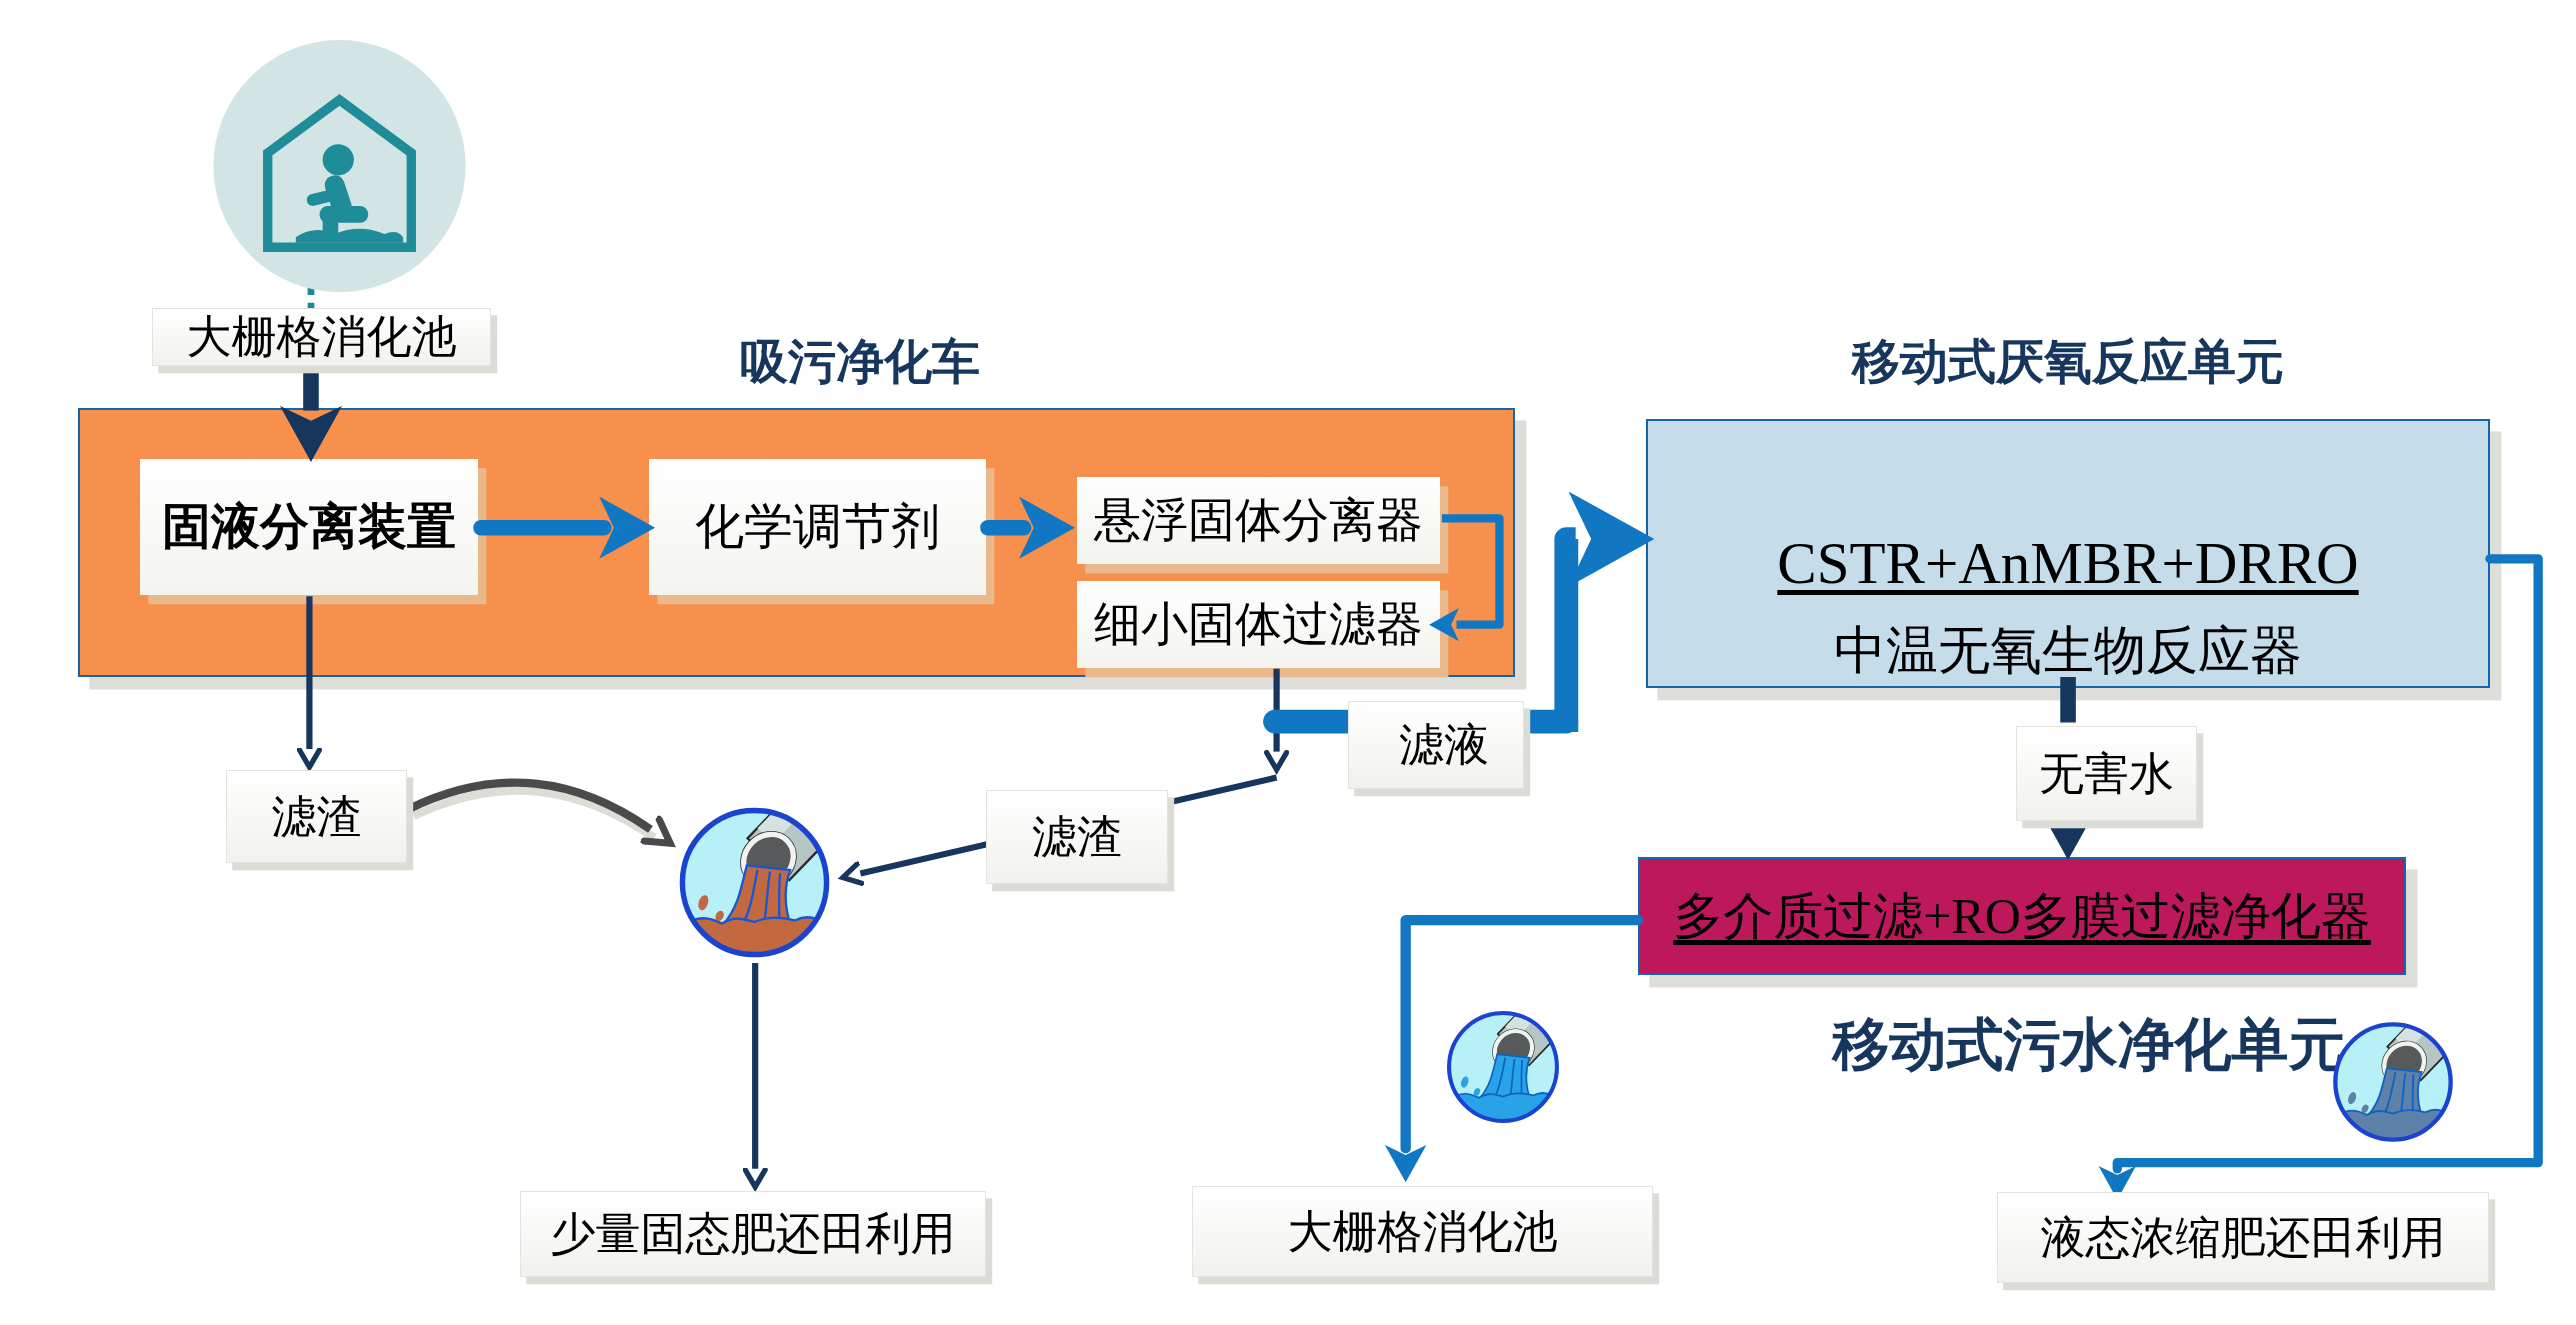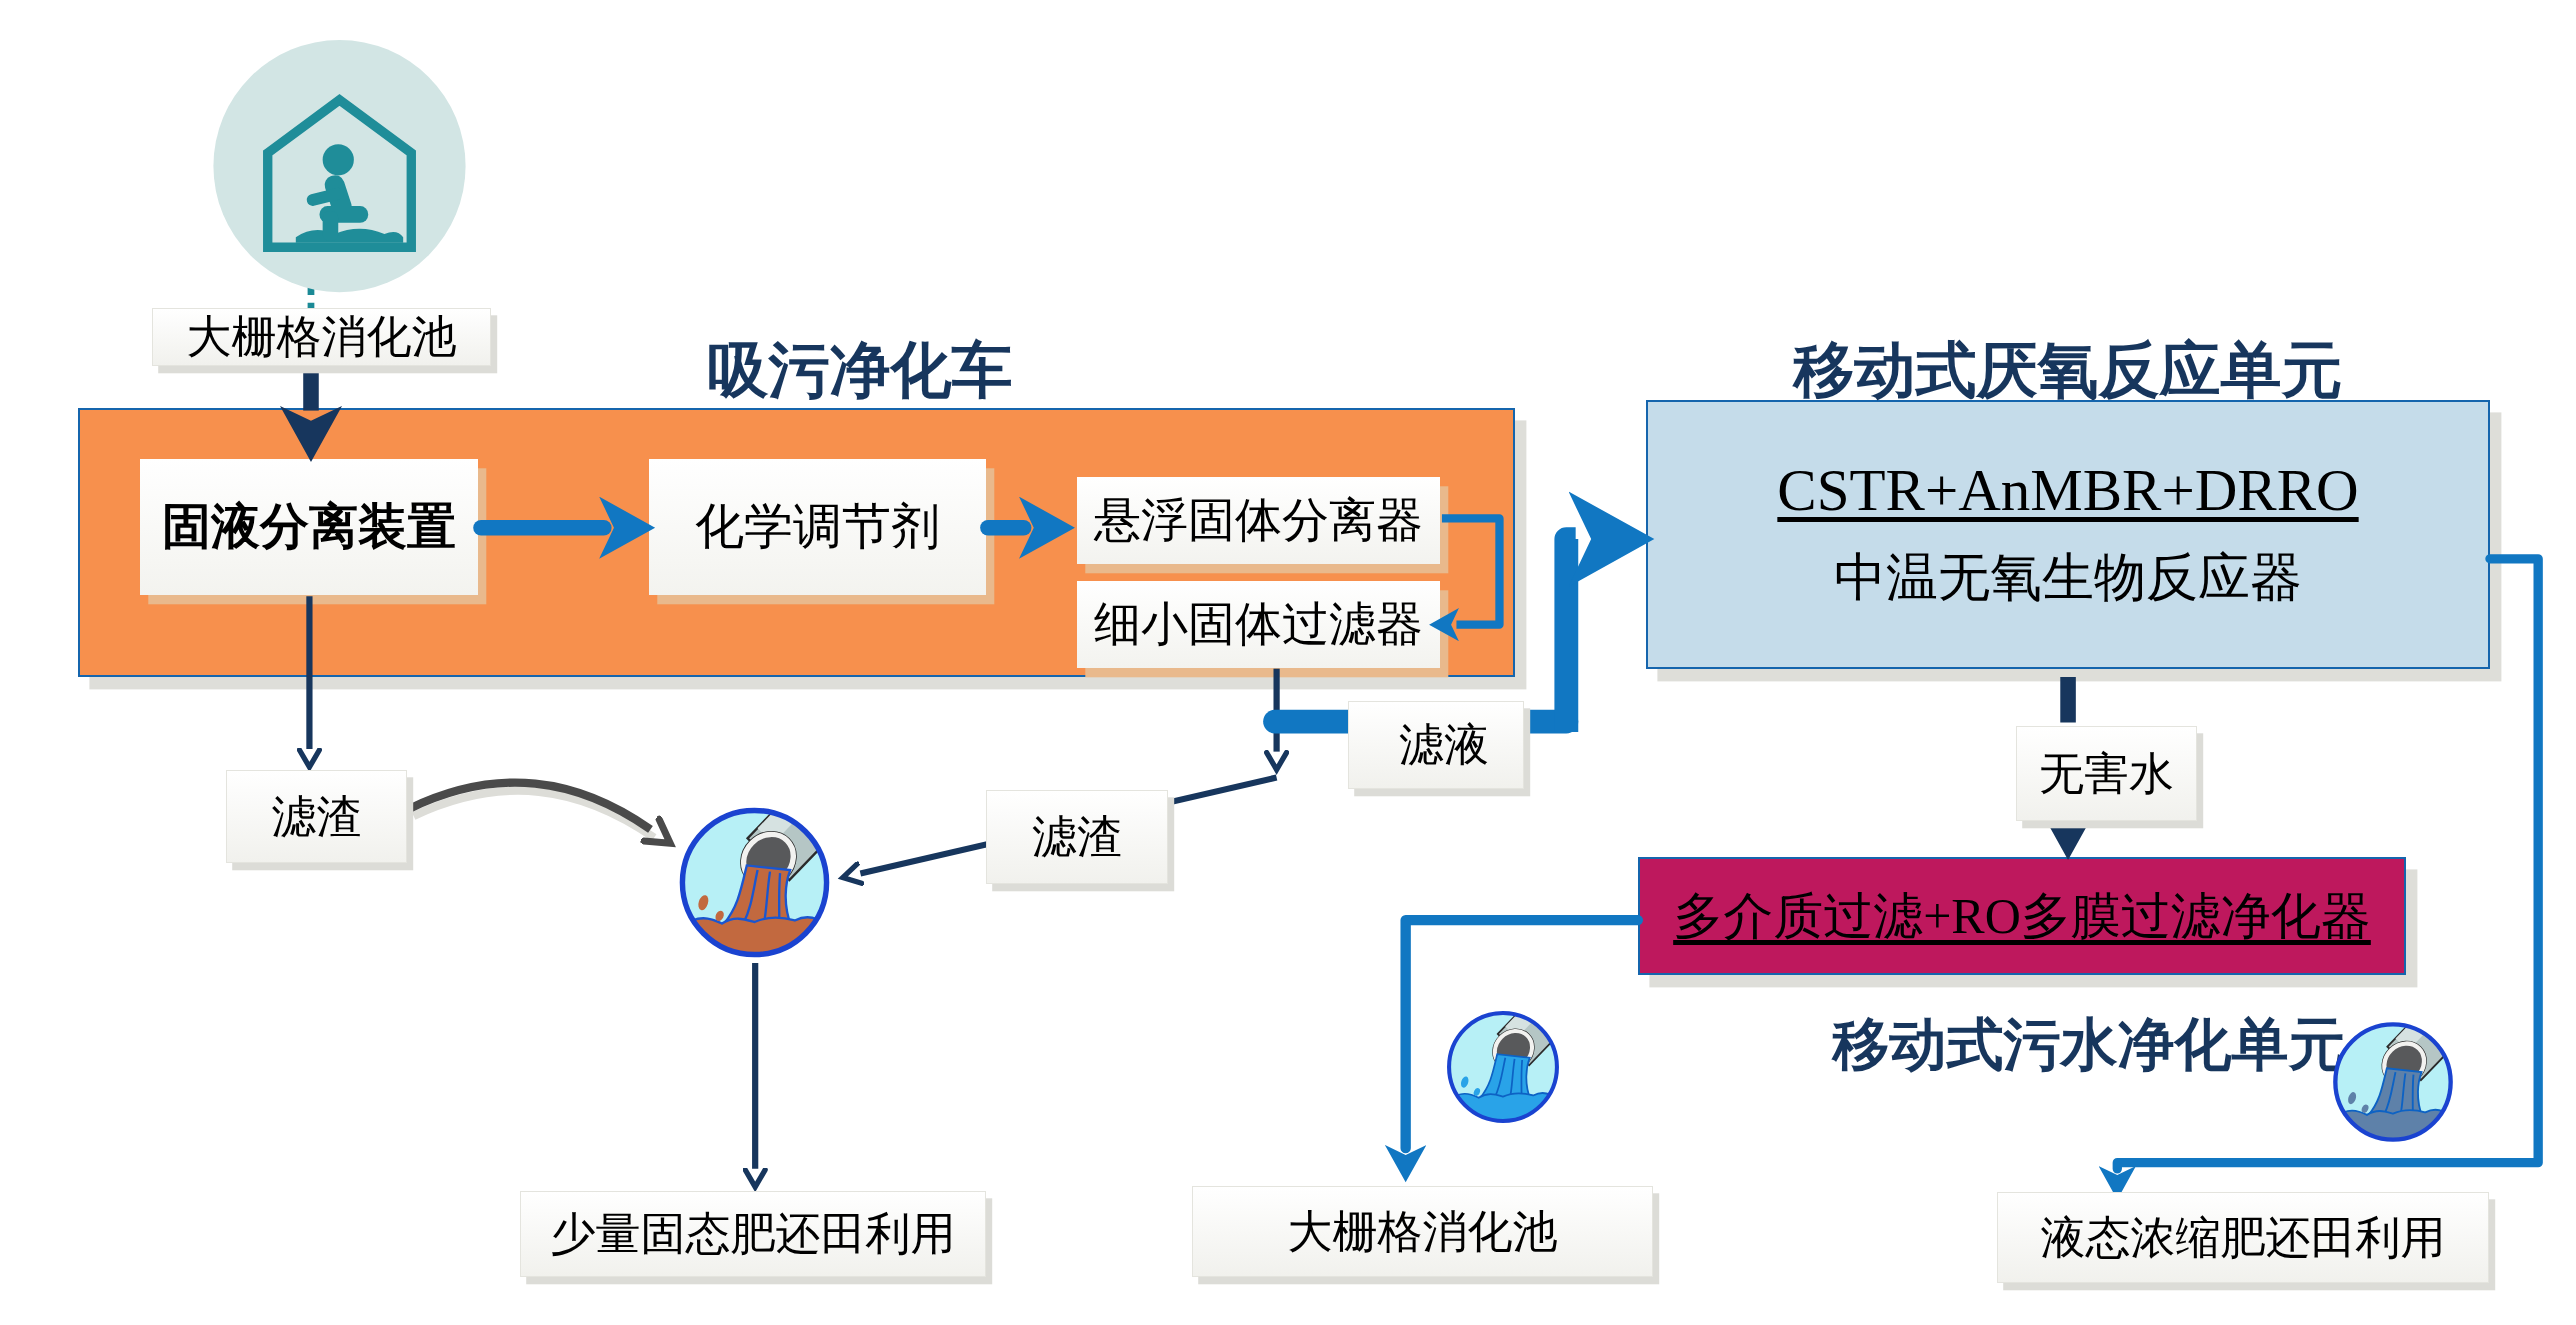--- a/index.html
+++ b/index.html
@@ -27,21 +27,21 @@
   .lbl{
     position:absolute;background:linear-gradient(180deg,#FFFFFF 0%,#F1F1ED 100%);
     border:1px solid #E4E4DE;box-shadow:6.2px 7.3px 0 #DCDCD7;z-index:6;
     display:flex;align-items:center;justify-content:center;
     font-size:45px;color:#000;white-space:nowrap;
   }
   
   .ttl{
     position:absolute;z-index:3;color:#17365D;text-align:center;
     font-family:"Liberation Sans","DejaVu Sans",sans-serif;
-    font-weight:700;font-size:61px;white-space:nowrap;
+    font-weight:700;font-size:48px;white-space:nowrap;
   }
   .serif-line1{font-size:59px;text-decoration:underline;text-underline-offset:7.3px;text-decoration-thickness:4.7px;color:#000;white-space:nowrap;}
   .serif-line2{font-size:52px;color:#000;white-space:nowrap;}
   .green-text{font-size:50px;text-decoration:underline;text-underline-offset:7.3px;text-decoration-thickness:4.7px;color:#000;white-space:nowrap;}
   #connector-layer{position:absolute;left:0;top:0;z-index:4;pointer-events:none;}
   .icon-wrap{position:absolute;z-index:5;}
   .icon-wrap svg{display:block;width:100%;height:100%;}
 </style>
 </head>
 <body>
@@ -83,21 +83,21 @@
         <rect x="236" y="232" width="32" height="68" rx="15" fill="#1F8D99" transform="rotate(18 252 266)"></rect>
         <rect x="204" y="282" width="78" height="27" rx="13" fill="#1F8D99"></rect>
         <rect x="252" y="290" width="25" height="48" rx="11" fill="#1F8D99"></rect>
         <rect x="244" y="252" width="60" height="19" rx="9" fill="#1F8D99" transform="rotate(14 250 260)"></rect>
       </g>
     </svg>
   </div>
 
   <div class="panel panel-truck" style="left:78px;top:408px;width:1437px;height:269px;"></div>
 
-  <div class="panel panel-anaerobic" style="left:1646px;top:400px;width:844px;height:269px;">
+  <div class="panel panel-anaerobic" style="left:1646px;top:419px;width:844px;height:269px;justify-content:flex-end;">
     <div class="serif-line1">CSTR+AnMBR+DRRO</div>
     <div class="serif-line2">中温无氧生物反应器</div>
   </div>
 
   <div class="panel panel-green" style="left:1638px;top:857px;width:768px;height:118px;">
     <div class="green-text">多介质过滤+RO多膜过滤净化器</div>
   </div>
 
   <div class="ttl" style="left:684px;top:330px;width:352px;">吸污净化车</div>
   <div class="ttl" style="left:1762px;top:330px;width:612px;">移动式厌氧反应单元</div>

